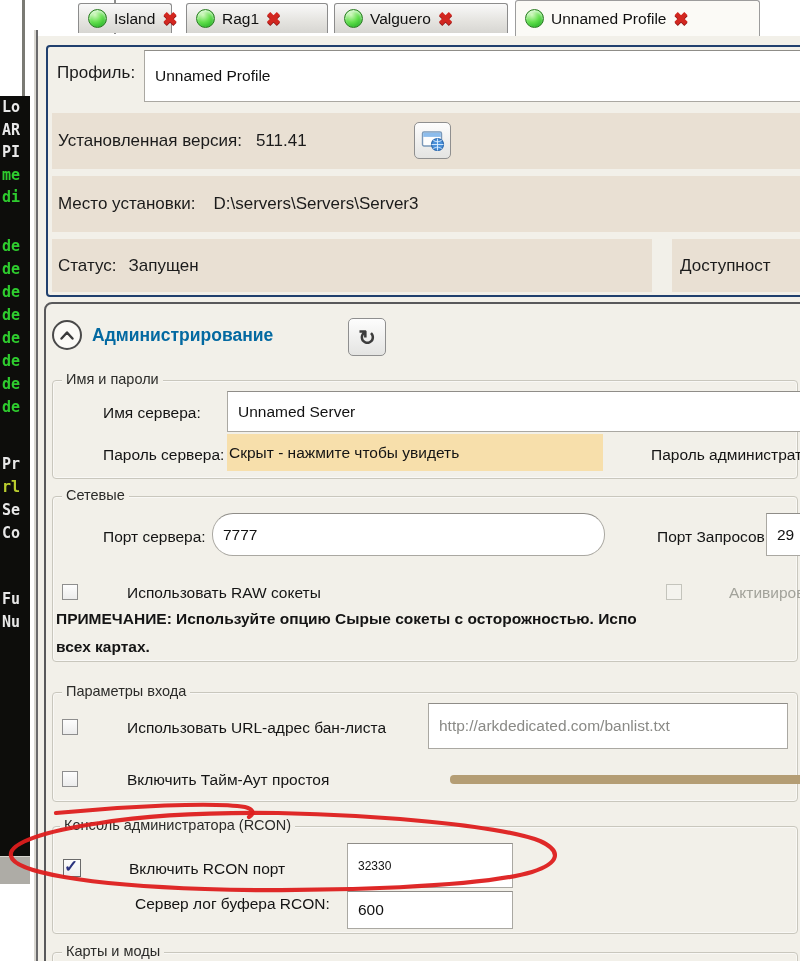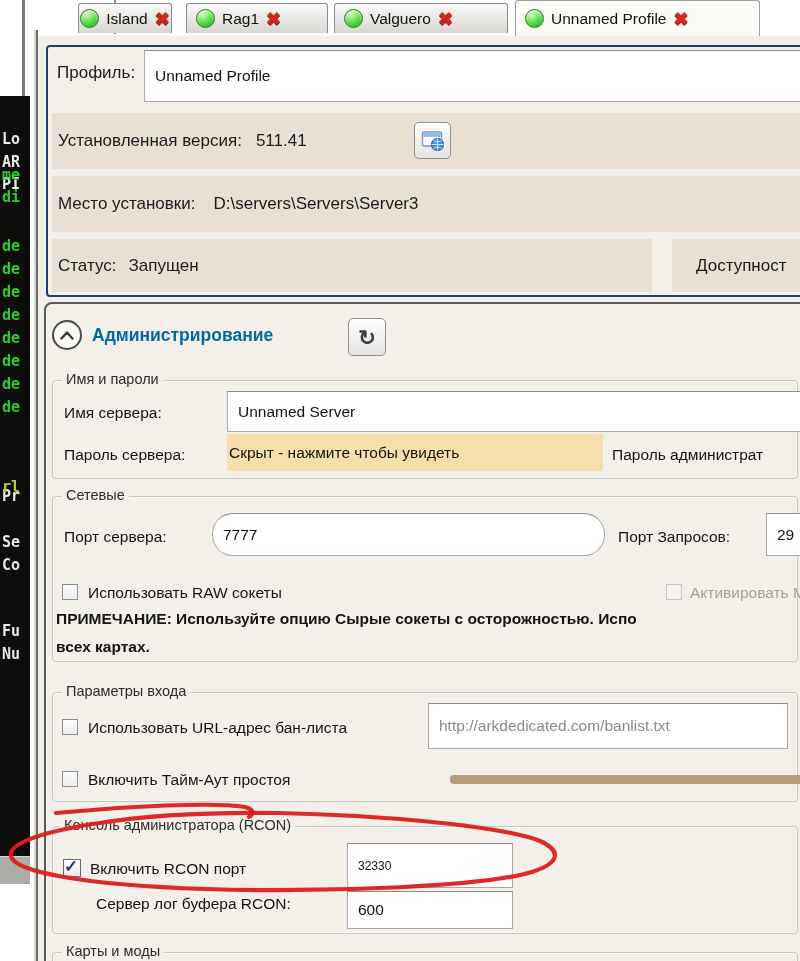--- a/index.html
+++ b/index.html
@@ -4,21 +4,21 @@
 <style>
   html,body{margin:0;padding:0;background:#fff;}
   #root{position:relative;width:800px;height:961px;overflow:hidden;
         font-family:"Liberation Sans",sans-serif;background:#ffffff;}
 
   
   .console-black{position:absolute;left:0;top:96px;width:30px;height:760px;background:#0d0d0b;}
   .console-bottom{position:absolute;left:0;top:856px;width:30px;height:27px;background:#aeaca6;border-top:1px solid #d6d4ce;}
   .console-topborder{position:absolute;left:22px;top:0;width:3px;height:96px;background:#7a7a74;}
   .cline{position:absolute;left:2px;font-family:"DejaVu Sans Mono",monospace;font-size:15px;font-weight:bold;white-space:pre;}
-  .cline[data-color="white"]{color:#e8e8e8;margin-top:32px;}
+  .cline[data-color="white"]{color:#e8e8e8;}
   .cline[data-color="green"]{color:#2ecc2e;}
   .cline[data-color="yellow"]{color:#b9cc2e;}
 
   
   .main-edge-light{position:absolute;left:34px;top:30px;width:2px;height:931px;background:#d9d7d1;}
   .main-edge-dark{position:absolute;left:36px;top:30px;width:2px;height:931px;background:#6a6a6c;}
   .main-bg{position:absolute;left:38px;top:36px;width:762px;height:925px;background:#f2f0e9;}
 
   
   .tabstrip{position:absolute;left:38px;top:0;width:762px;height:36px;background:#ffffff;}
@@ -49,21 +49,21 @@
                border:2px solid #59595b;border-radius:8px 0 0 0;background:#f2f0e9;}
   .collapse-circle{position:absolute;left:52px;top:320px;width:30px;height:30px;border-radius:50%;
                    box-sizing:border-box;border:2px solid #4a4a4a;background:#fbfaf6;
                    display:flex;align-items:center;justify-content:center;}
   .admin-title{position:absolute;left:92px;top:325px;font-size:17.5px;font-weight:bold;color:#0369a1;white-space:nowrap;}
   .refresh-glyph{font-size:21px;font-weight:bold;color:#3c3c3c;line-height:1;}
 
   .fieldset{position:absolute;box-sizing:border-box;border:1px solid #c9c7bd;border-radius:4px;
             box-shadow:inset 0 0 0 1px rgba(255,255,255,.55);}
   .legend{position:absolute;background:#f2f0e9;padding:0 4px;font-size:14.5px;color:#2b2b29;white-space:nowrap;}
-  .field-label{position:absolute;font-size:15.5px;color:#141414;white-space:nowrap;}
+  .field-label{position:absolute;font-size:15.5px;color:#141414;white-space:nowrap;margin-left:39px;}
   .field-label.disabled{color:#a2a29a;}
   .note{position:absolute;font-size:15.5px;font-weight:bold;color:#141414;white-space:nowrap;}
 
   .cb{position:absolute;width:16px;height:16px;box-sizing:border-box;border:1px solid #8e8e8e;
       background:linear-gradient(#fdfdfd,#ececec);}
   .cb.disabled{border-color:#c4c4bc;background:#f4f3ee;}
   .cb.checked{border-color:#6a6a6a;}
   .cb.checked::after{content:"✓";position:absolute;left:0px;top:-4px;font-size:17px;font-weight:bold;color:#2b3480;}
 
   .pw-field{position:absolute;background:#f7dfab;display:flex;align-items:center;padding:0 2px;
@@ -103,21 +103,21 @@
     <div class="console-bottom"></div>
   </div>
 
   <div class="main-edge-light"></div>
   <div class="main-edge-dark"></div>
   <div class="main-bg"></div>
 
   <div class="tabstrip">
     <div class="tabstrip-leftline"></div>
 
-    <div class="tab" style="left:40px;width:94px;justify-content:center;">
+    <div class="tab" style="left:40px;width:94px;">
       <span class="orb"></span>
       <span class="tab-label">Island</span>
       <span class="xicon">✖</span>
     </div>
     <div class="tab" style="left:148px;width:142px;">
       <span class="orb"></span>
       <span class="tab-label">Rag1</span>
       <span class="xicon">✖</span>
     </div>
     <div class="tab" style="left:296px;width:174px;">
@@ -153,21 +153,21 @@
   <div class="beige-row" style="left:52px;top:176px;width:760px;height:56px;">
     <span class="biglabel" style="position:static;margin-left:6px;">Место установки:</span>
     <span class="biglabel" style="position:static;margin-left:18px;">D:\servers\Servers\Server3</span>
   </div>
 
   <div class="beige-row" style="left:52px;top:239px;width:600px;height:53px;">
     <span class="biglabel" style="position:static;margin-left:6px;">Статус:</span>
     <span class="biglabel" style="position:static;margin-left:12px;">Запущен</span>
   </div>
   <div class="beige-row" style="left:672px;top:239px;width:142px;height:53px;">
-    <span class="biglabel" style="position:static;margin-left:24px;">Доступност</span>
+    <span class="biglabel" style="position:static;margin-left:8px;">Доступност</span>
   </div>
 
   <div class="admin-panel"></div>
 
   <div class="collapse-circle">
     <svg width="14" height="9" viewBox="0 0 14 9">
       <polyline points="1.5,7.5 7,1.5 12.5,7.5" fill="none" stroke="#3a3a3a" stroke-width="2.4" stroke-linecap="round" stroke-linejoin="round"></polyline>
     </svg>
   </div>
   <span class="admin-title">Администрирование</span>

